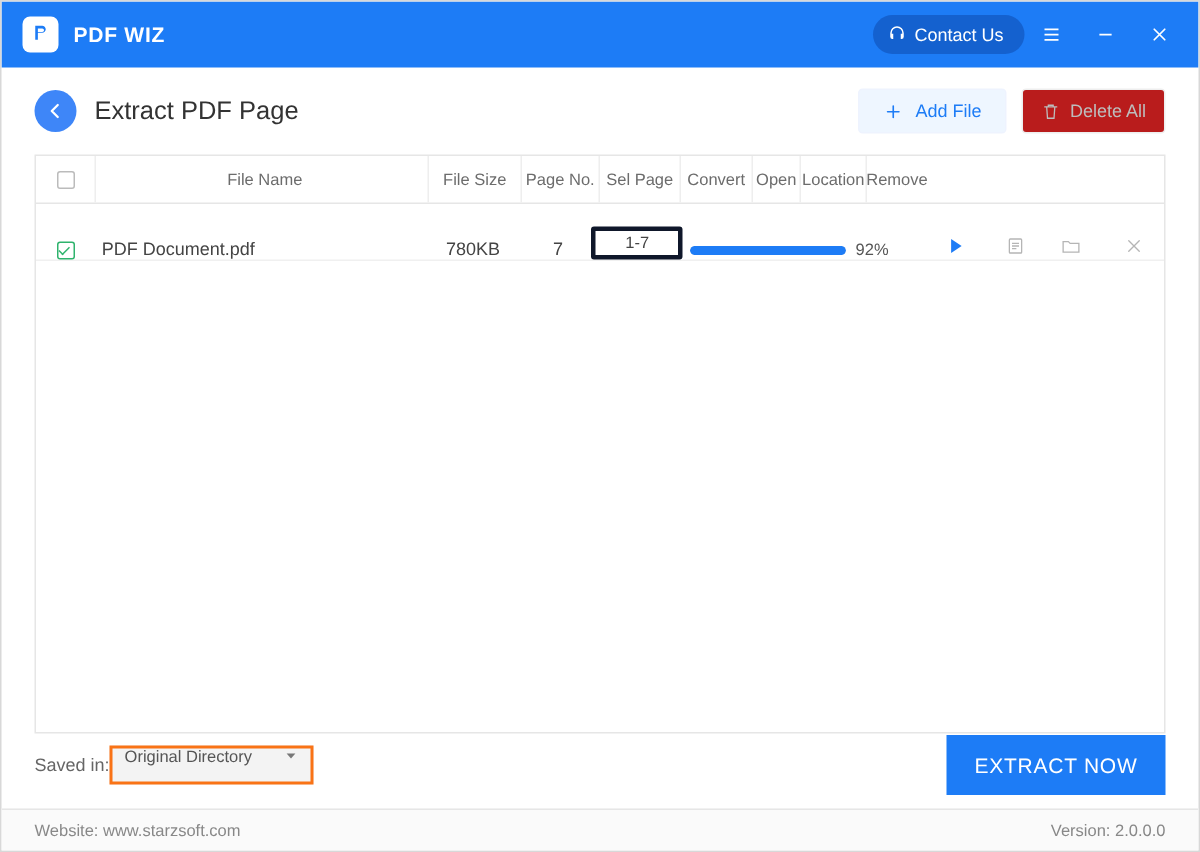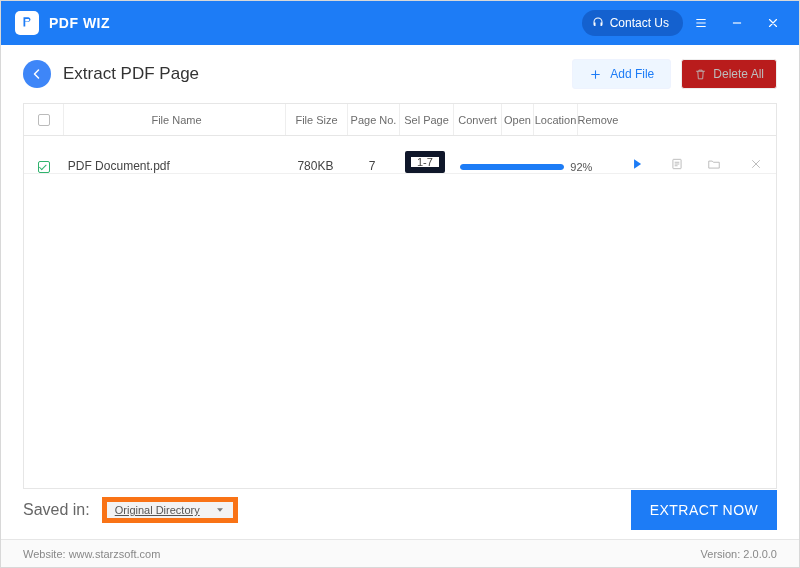--- a/index.html
+++ b/index.html
@@ -34,29 +34,29 @@
   .col-status { width: 162px; display: flex; align-items: center; justify-content: center; gap: 6px; }
   .col-convert { width: 48px; text-align: center; display:flex; justify-content:center; }
   .col-open { width: 32px; text-align: center; display:flex; justify-content:center; }
   .col-loc { width: 44px; text-align: center; display:flex; justify-content:center; }
   .col-remove { width: 40px; text-align: center; display:flex; justify-content:center; }
   .thead > div { border-right: 1px solid #eee; height: 100%; display: flex; align-items: center; justify-content: center; }
   .thead > div:last-child { border-right: none; }
   .chk { width: 12px; height: 12px; border: 1px solid #bbb; border-radius: 2px; cursor: pointer; }
   .chk.checked { border-color: #2fb36d; display:flex; align-items:center; justify-content:center; }
   .chk.checked::after { content:""; width:6px; height:3px; border-left:1.5px solid #2fb36d; border-bottom:1.5px solid #2fb36d; transform: rotate(-45deg) translate(0,-1px); }
-  .selpage-input { width: 40px; height: 22px; border: 6px solid #0f172a; border-radius: 2px; text-align: center; font-size: 11px; color: #444; }
+  .selpage-input { width: 61px; height: 22px; border: 3px solid #0f172a; border-radius: 2px; text-align: center; font-size: 11px; color: #444; }
   .progress { width: 104px; height: 6px; background: #e6e6e6; border-radius: 3px; overflow: hidden; }
   .progress-fill { height: 100%; background: #1d7cf6; border-radius: 3px; }
   .pct { font-size: 11px; color: #555; width: 34px; text-align: left; }
   .icon-btn { width: 18px; height: 18px; display:flex; align-items:center; justify-content:center; cursor:pointer; color:#b5b5b5; }
   .icon-btn.play { color:#1d7cf6; }
   .bottombar { position: absolute; left: 22px; right: 22px; bottom: 34px; height: 46px; display:flex; align-items:center; }
-  .saved-label { font-size: 16px; color: #666; margin-right: 12px; }
-  .save-select { height: 26px; width: 136px; border: 5px solid #f97316; background: #f3f3f3; display:flex; align-items:center; padding: 0 8px; font-size: 11px; color:#555; justify-content: space-between; cursor:pointer;text-decoration:underline; }
+  .saved-label { font-size: 12px; color: #666; }
+  .save-select { height: 26px; width: 136px; border: 2px solid #f97316; background: #f3f3f3; display:flex; align-items:flex-start; padding: 0 8px; font-size: 11px; color:#555; justify-content: space-between; cursor:pointer; }
   .extract-btn { margin-left: auto; height: 40px; width: 146px; background:#1d7cf6; color:#fff; display:flex; align-items:center; justify-content:center; font-size: 14px; letter-spacing:.5px; cursor:pointer; }
   .footer { position:absolute; left:0; right:0; bottom:0; height:28px; border-top:1px solid #e6e6e6; background:#fafafa; display:flex; align-items:center; padding: 0 22px; font-size:11px; color:#888; }
   .footer .ver { margin-left:auto; }
 </style>
 </head>
 <body>
 
 <div class="titlebar">
   <div class="logo-box">
     <svg viewBox="0 0 24 24">

